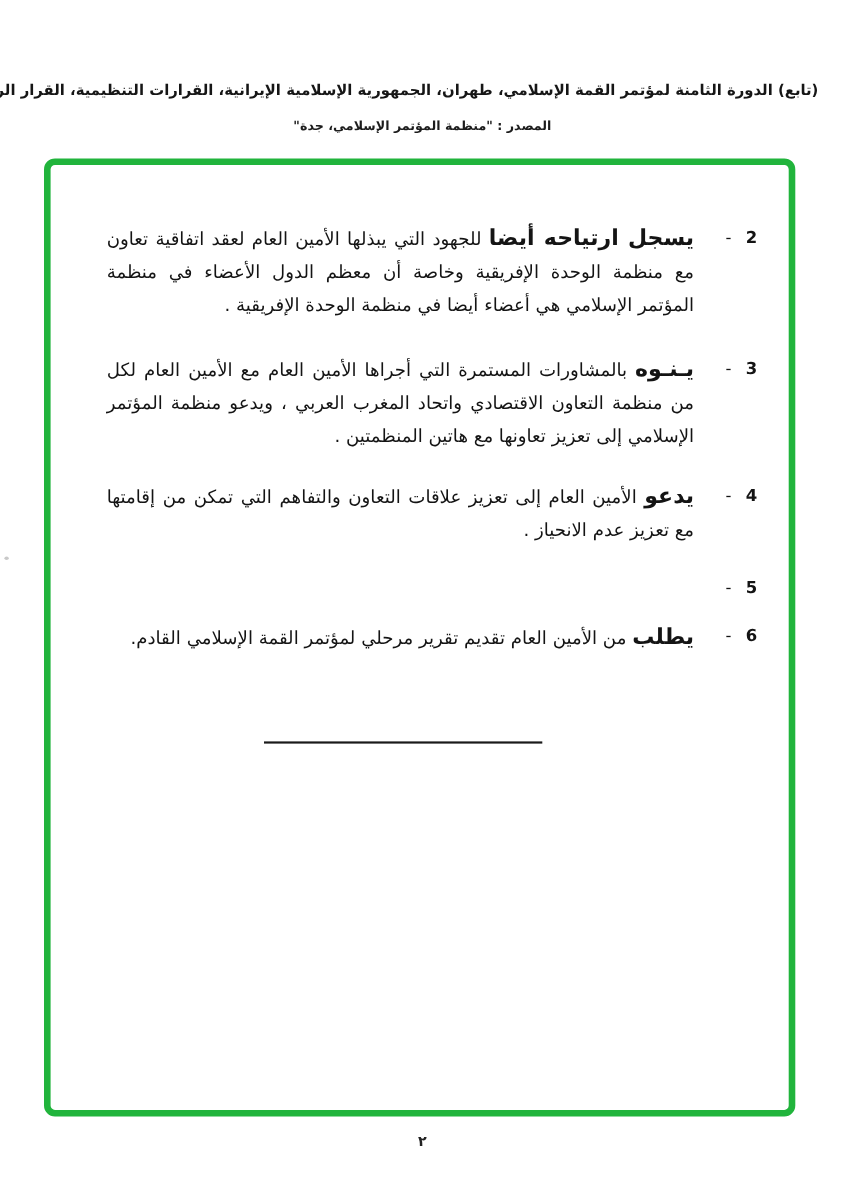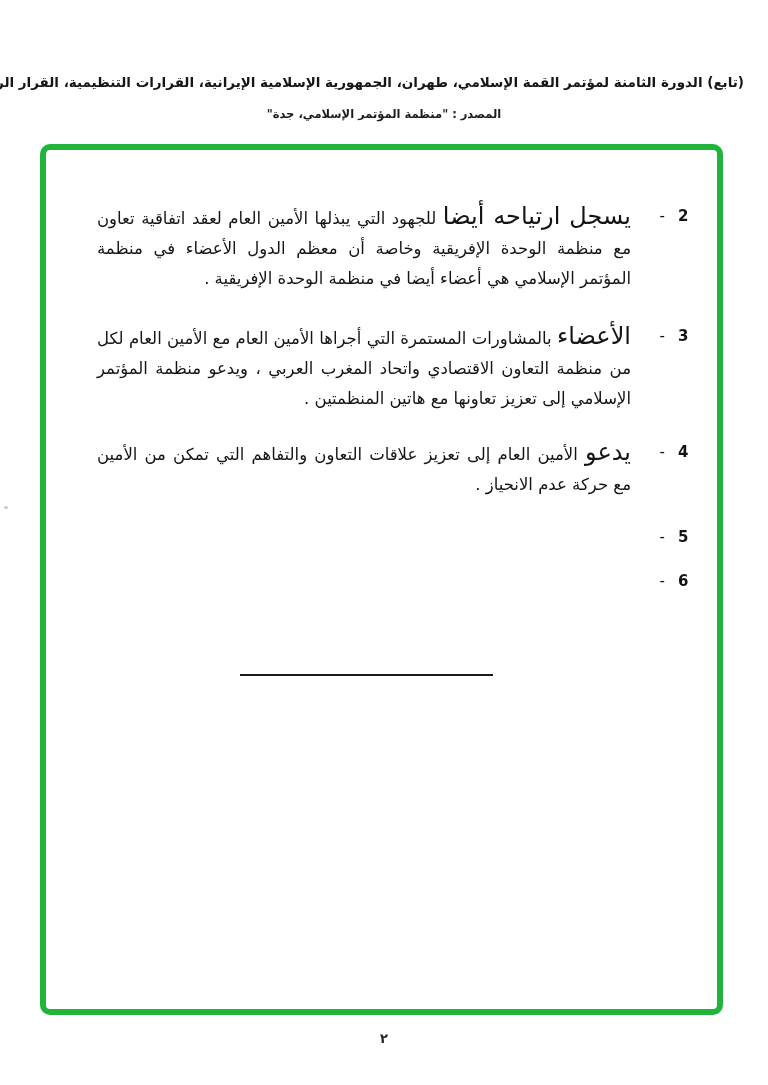--- a/index.html
+++ b/index.html
@@ -59,22 +59,22 @@
   .marker .dash{font-weight:normal;}
   .itext{
     flex:1 1 auto;
     font-size:16.5px;
     line-height:30px;
     text-align:justify;
     text-justify:inter-word;
     direction:rtl;
   }
   .itext .lead{
-    font-weight:normal;
-    font-size:24px;
+    font-weight:bold;
+    font-size:20px;
   }
   
   .end-rule{
     position:absolute;left:240px;top:674px;
     width:253px;height:2px;background:#1a1a1a;
   }
   .pagenum{
     position:absolute;top:1031px;left:0;right:0;
     text-align:center;font-size:13px;font-weight:bold;color:#222;
   }
@@ -103,46 +103,49 @@
       <span class="lead">يسجل ارتياحه أيضا</span><span class="rest"> للجهود التي يبذلها الأمين العام لعقد اتفاقية تعاون  مع منظمة الوحدة الإفريقية وخاصة أن معظم الدول الأعضاء في منظمة المؤتمر الإسلامي هي أعضاء أيضا في منظمة الوحدة الإفريقية .</span>
     </div>
   </div>
 
   <div class="item" style="margin-bottom: 23px;">
     <div class="marker">
       <span class="dash">-</span>
       <span class="num">3</span>
     </div>
     <div class="itext">
-      <span class="lead">الأعضاء</span><span class="rest"> بالمشاورات المستمرة التي أجراها الأمين العام مع الأمين العام لكل من منظمة التعاون الاقتصادي واتحاد المغرب العربي ، ويدعو منظمة المؤتمر الإسلامي إلى تعزيز تعاونها مع هاتين المنظمتين .</span>
+      <span class="lead">يـنـوه</span><span class="rest"> بالمشاورات المستمرة التي أجراها الأمين العام مع الأمين العام لكل من منظمة التعاون الاقتصادي واتحاد المغرب العربي ، ويدعو منظمة المؤتمر الإسلامي إلى تعزيز تعاونها مع هاتين المنظمتين .</span>
     </div>
   </div>
 
   <div class="item" style="margin-bottom: 22px;">
     <div class="marker">
       <span class="dash">-</span>
       <span class="num">4</span>
     </div>
     <div class="itext">
-      <span class="lead">يدعو</span><span class="rest"> الأمين العام إلى تعزيز علاقات التعاون والتفاهم التي تمكن من الأمين مع حركة عدم الانحياز .</span>
+      <span class="lead">يدعو</span><span class="rest"> الأمين العام إلى تعزيز علاقات التعاون والتفاهم التي تمكن من إقامتها مع تعزيز عدم الانحياز .</span>
     </div>
   </div>
 
   <div class="item" style="margin-bottom: 14px;">
     <div class="marker">
       <span class="dash">-</span>
       <span class="num">5</span>
     </div>
   </div>
 
   <div class="item" style="margin-bottom: 0px;">
     <div class="marker">
       <span class="dash">-</span>
       <span class="num">6</span>
     </div>
+    <div class="itext">
+      <span class="lead">يطلب</span><span class="rest"> من الأمين العام تقديم تقرير مرحلي لمؤتمر القمة الإسلامي القادم.</span>
+    </div>
   </div>
 </div>
 
   <div class="end-rule"></div>
 
   <div class="pagenum">٢</div>
 
   <div class="speck"></div>
 
 </div>

